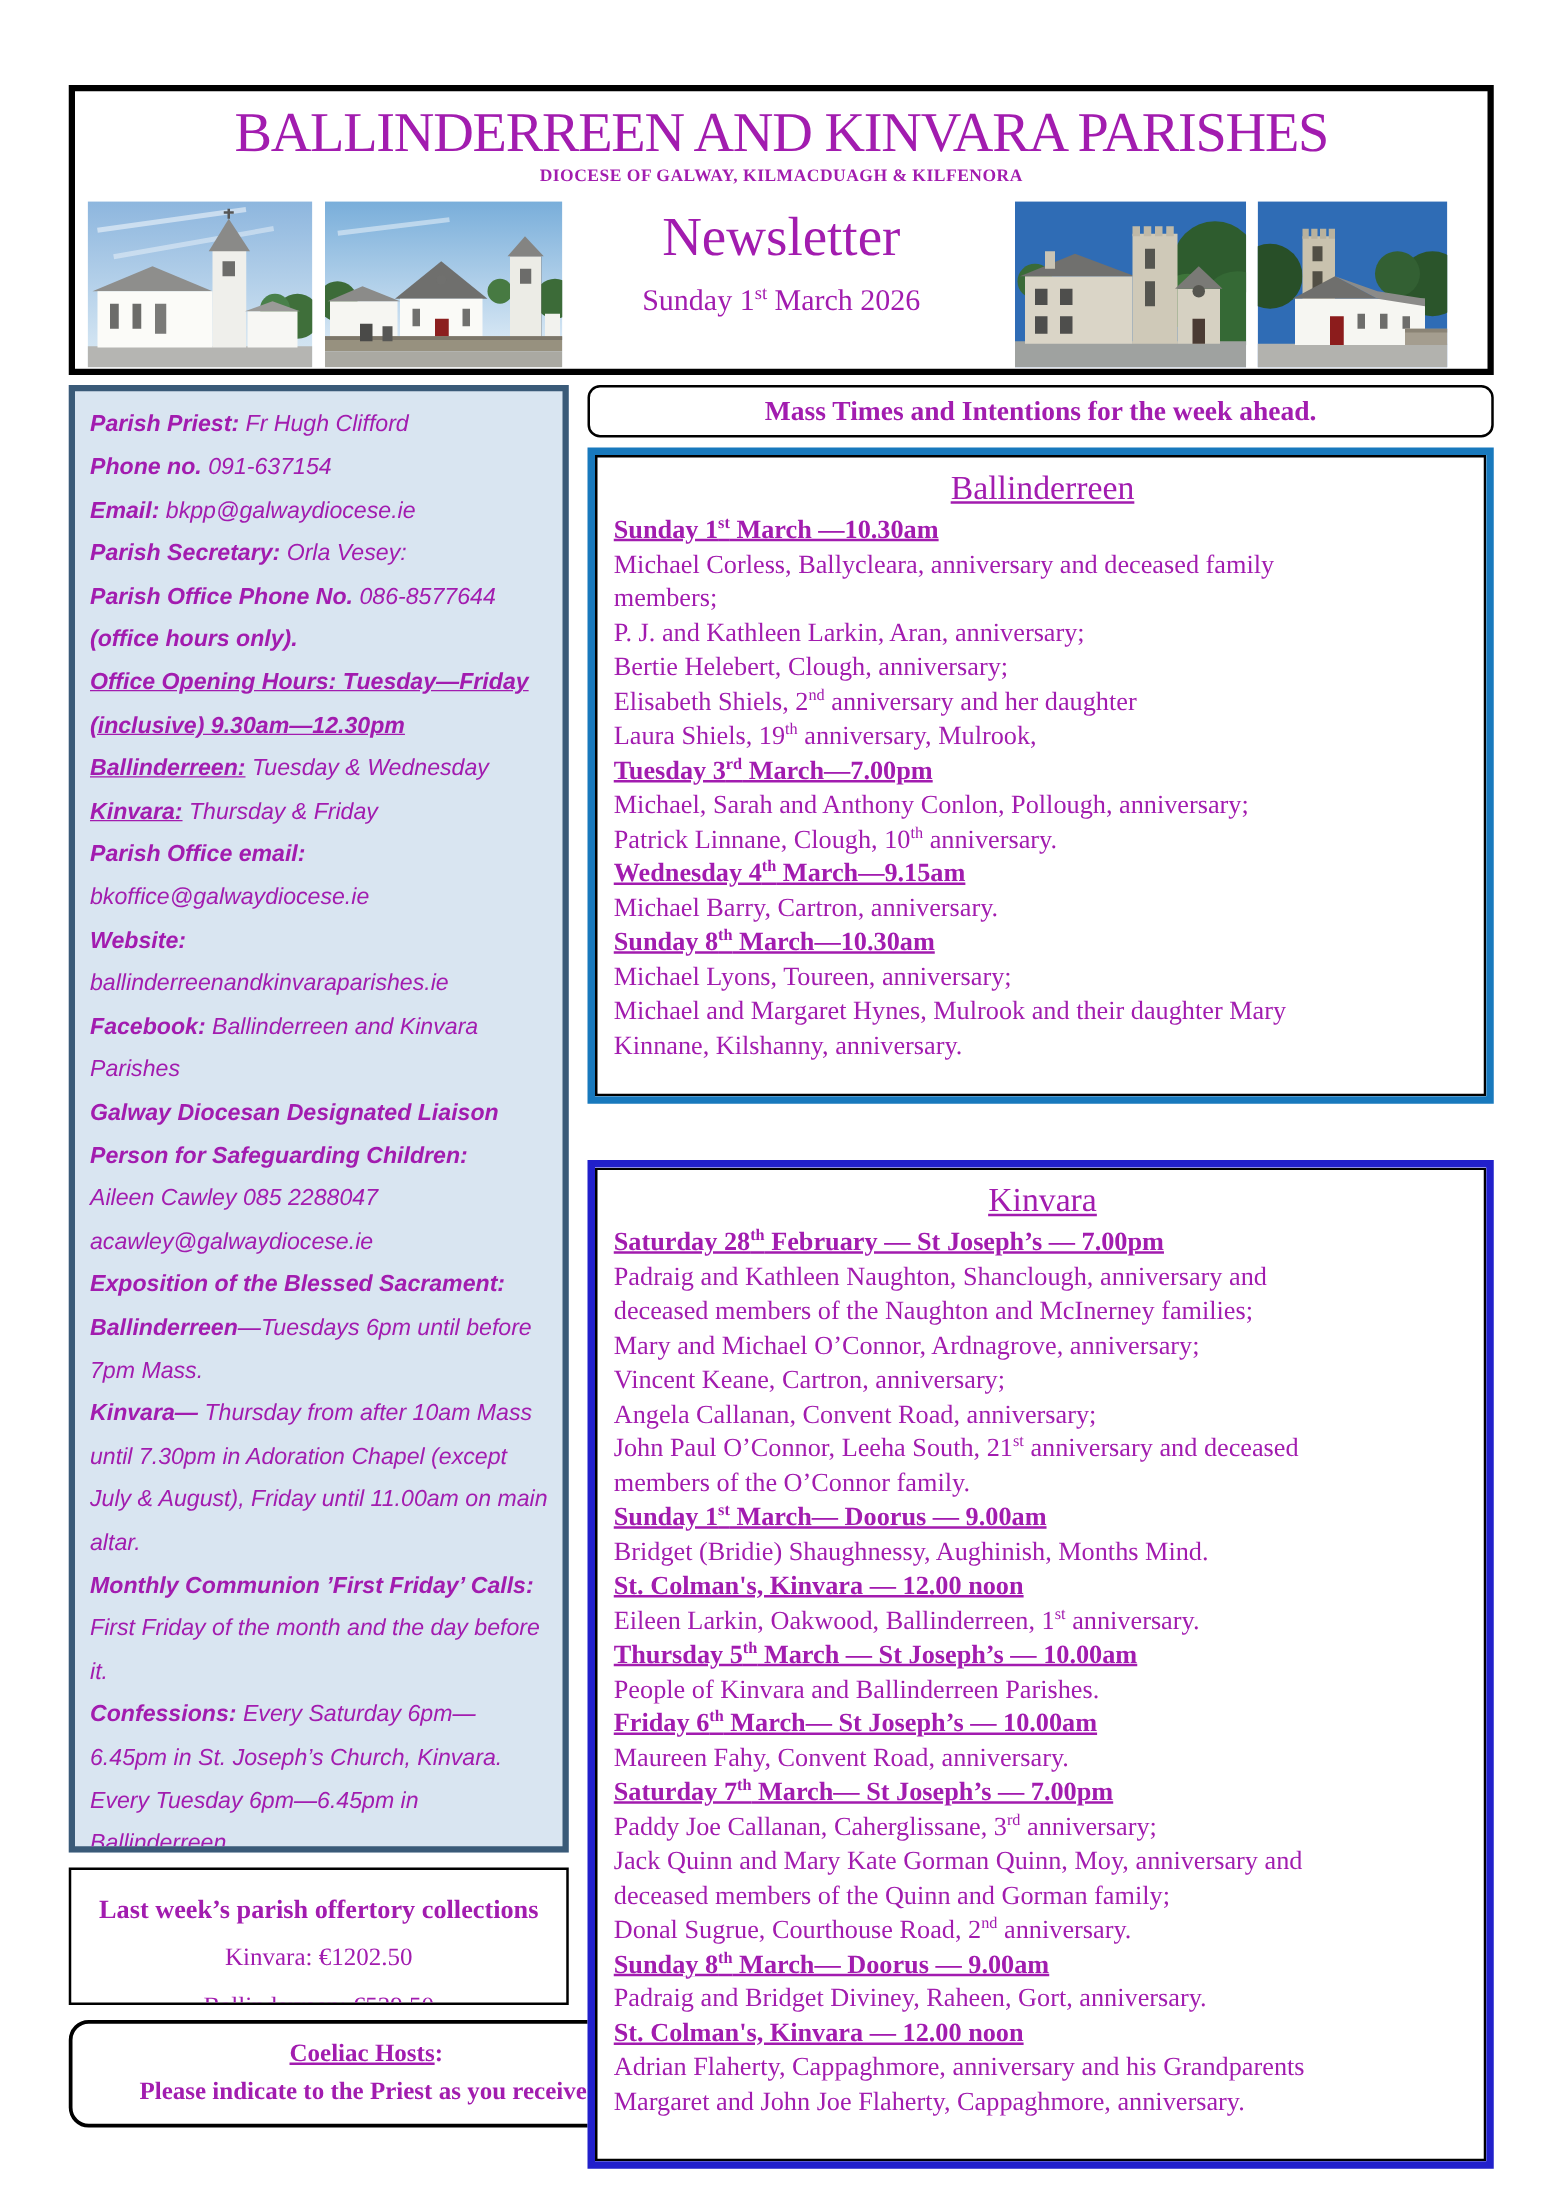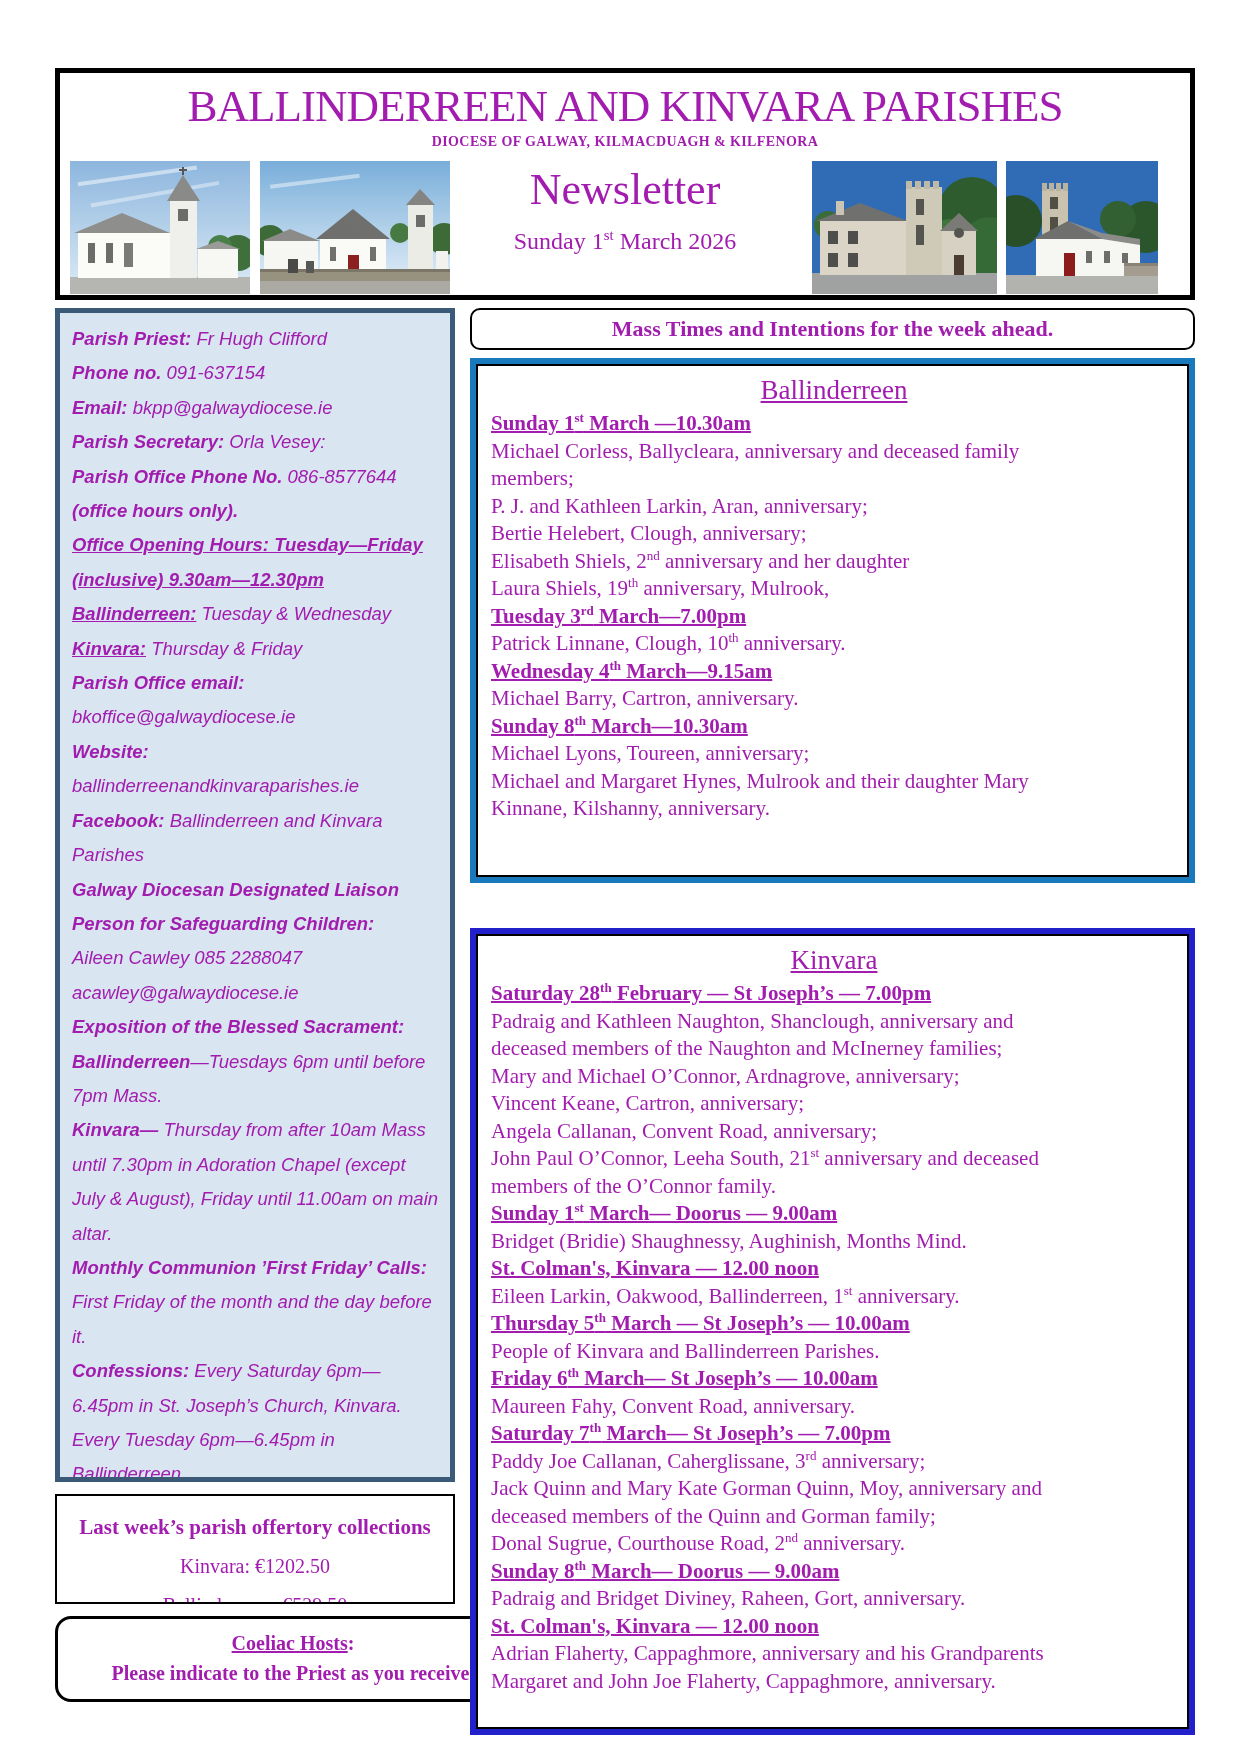--- a/index.html
+++ b/index.html
@@ -239,20 +239,21 @@
   <section class="mass-box" id="ballinderreen-box" style="border-color: rgb(24, 121, 189);">
     <h2 class="sec-title">Ballinderreen</h2>
     <div>
         <p class="entry heading"><span>Sunday 1</span><sup>st</sup><span> March —10.30am</span></p>
         <p class="entry"><span>Michael Corless, Ballycleara, anniversary and deceased family members;</span></p>
         <p class="entry"><span>P. J. and Kathleen Larkin, Aran, anniversary;</span></p>
         <p class="entry"><span>Bertie Helebert, Clough, anniversary;</span></p>
         <p class="entry"><span>Elisabeth Shiels, 2</span><sup>nd</sup><span> anniversary and her daughter</span></p>
         <p class="entry"><span>Laura Shiels, 19</span><sup>th</sup><span> anniversary, Mulrook,</span></p>
         <p class="entry heading"><span>Tuesday 3</span><sup>rd</sup><span> March—7.00pm</span></p>
+        <p class="entry"><span>Michael, Sarah and Anthony Conlon, Pollough, anniversary;</span></p>
         <p class="entry"><span>Patrick Linnane, Clough, 10</span><sup>th</sup><span> anniversary.</span></p>
         <p class="entry heading"><span>Wednesday 4</span><sup>th</sup><span> March—9.15am</span></p>
         <p class="entry"><span>Michael Barry, Cartron, anniversary.</span></p>
         <p class="entry heading"><span>Sunday 8</span><sup>th</sup><span> March—10.30am</span></p>
         <p class="entry"><span>Michael Lyons, Toureen, anniversary;</span></p>
         <p class="entry"><span>Michael and Margaret Hynes, Mulrook and their daughter Mary Kinnane, Kilshanny, anniversary.</span></p>
       </div>
   </section>
 
   <section class="mass-box" id="kinvara-box" style="border-color: rgb(33, 32, 203); margin-top: 35px;">

